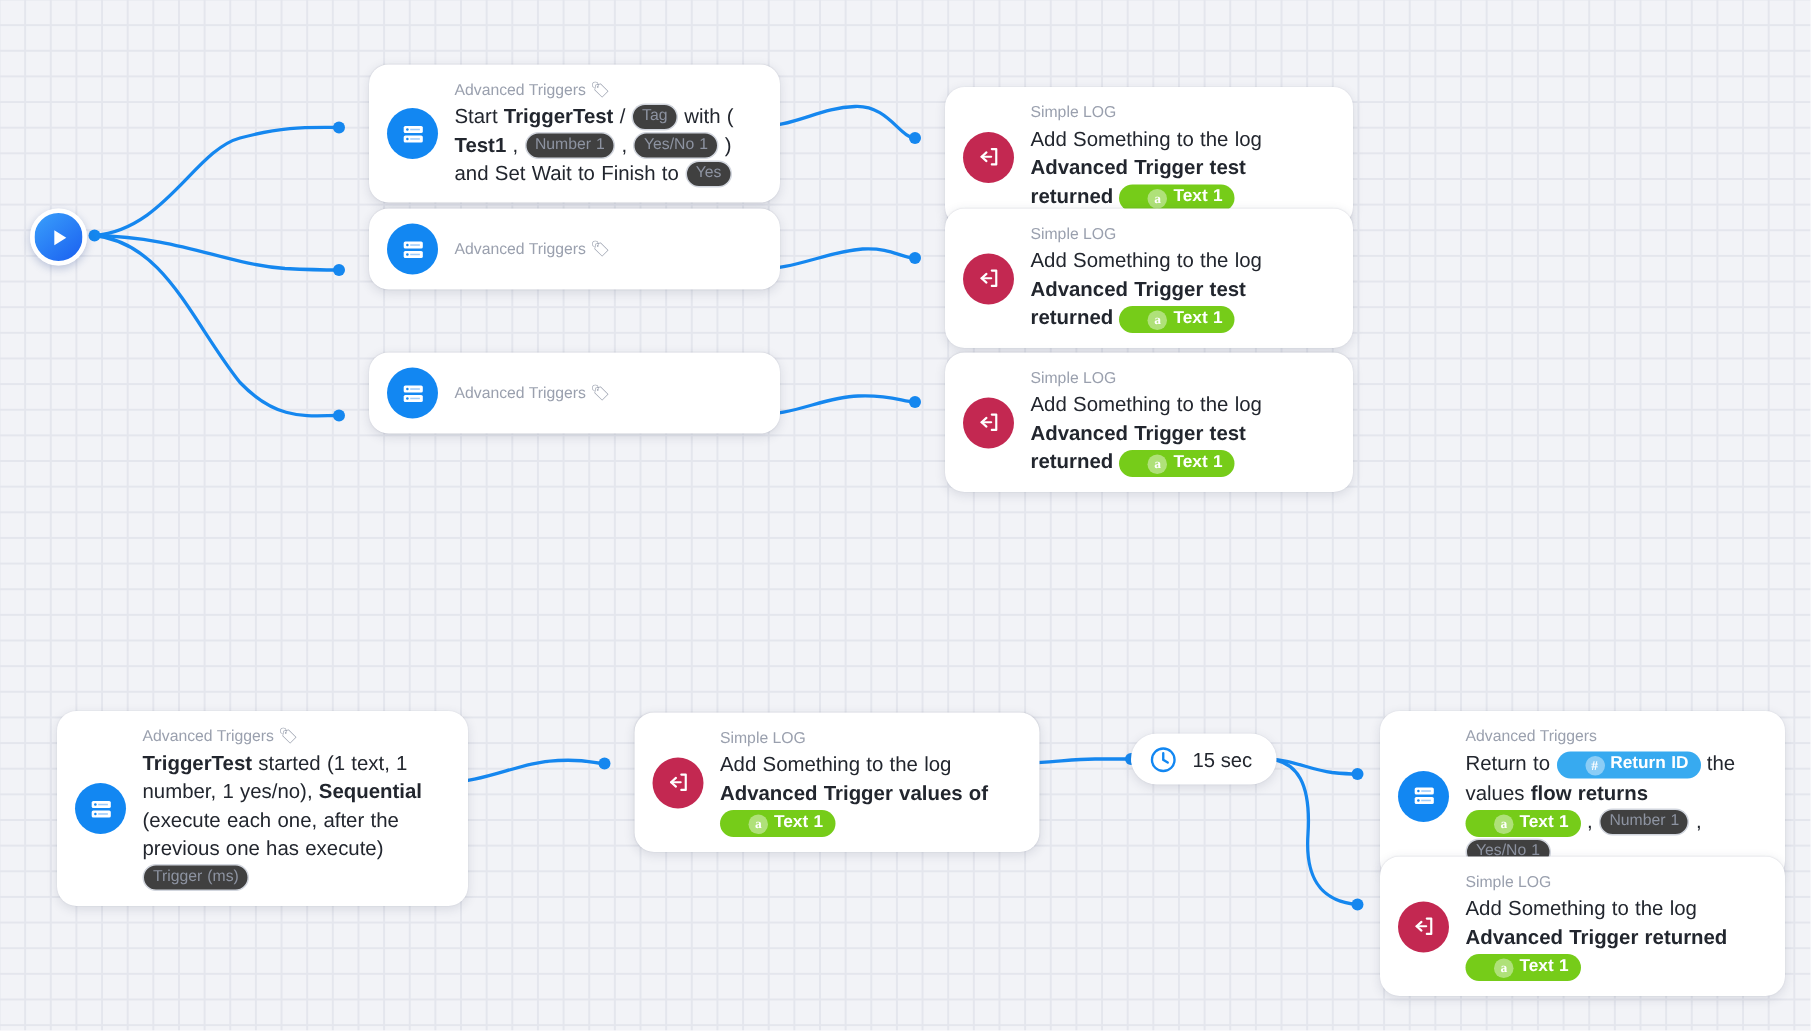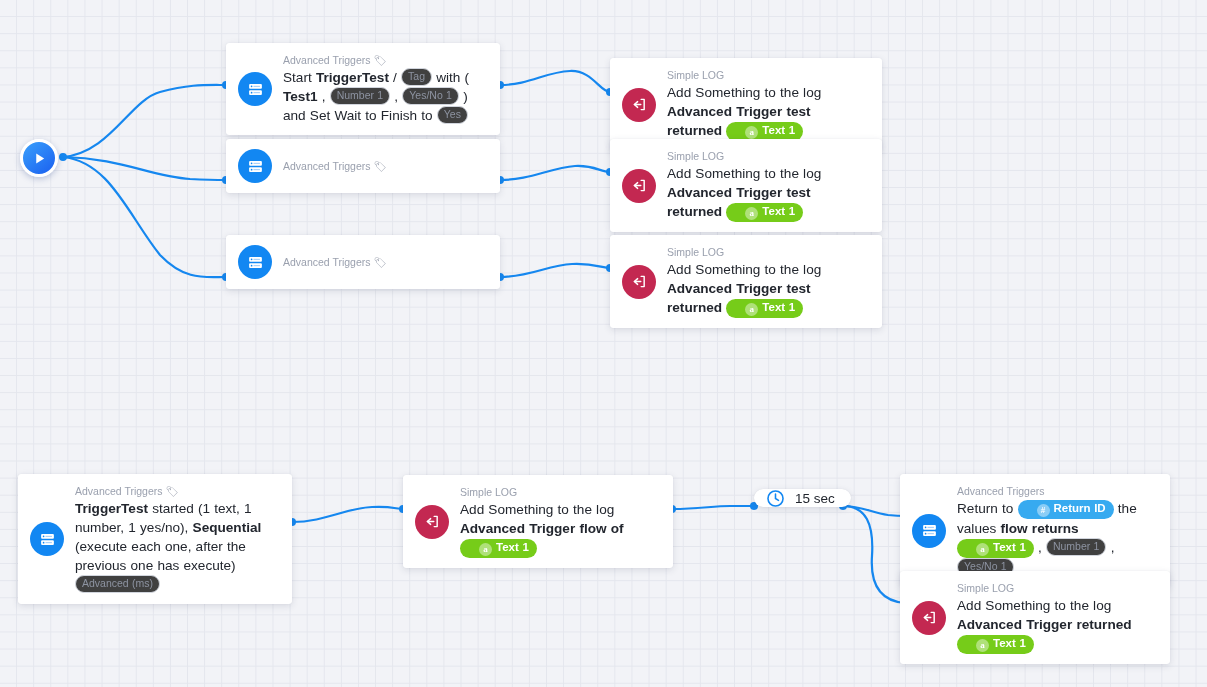--- a/index.html
+++ b/index.html
@@ -18,25 +18,26 @@
       linear-gradient(to bottom, #e4e6ed 1px, transparent 1px);
     background-size: 17.1px 17.1px;
     background-position: -1px -1px;
   }
   #edges { position: absolute; left: 0; top: 0; width: 1207px; height: 687px; pointer-events: none; }
 
   
   .node {
     position: absolute;
     background: #ffffff;
-    border-radius: 3px;
+    border-radius: 13px;
     box-shadow: 0 2px 7px rgba(40,50,80,0.13), 0 0 1px rgba(40,50,80,0.12);
     display: flex;
     align-items: center;
     padding: 10px 14px 10px 12px;
+    margin-left: 20px;
   }
   .node-icon {
     flex: 0 0 auto;
     width: 34px; height: 34px;
     border-radius: 50%;
     display: flex; align-items: center; justify-content: center;
     margin-right: 11px;
   }
   .node-icon.blue { background: #1287f2; }
   .node-icon.crimson { background: #c32851; }
@@ -104,21 +105,21 @@
     width: 38px; height: 38px;
     border-radius: 50%;
     background: linear-gradient(140deg, #3aa0fb 0%, #1a5ff0 100%);
     border: 3px solid #ffffff;
     box-shadow: 0 2px 6px rgba(40,70,140,0.28);
     display: flex; align-items: center; justify-content: center;
   }
   
   .delay-pill {
     position: absolute;
-    height: 18px;
+    height: 34px;
     background: #ffffff;
     border-radius: 18px;
     box-shadow: 0 2px 7px rgba(40,50,80,0.13), 0 0 1px rgba(40,50,80,0.12);
     display: flex; align-items: center;
     padding: 0 16px 0 11px;
   }
   .delay-label { font-size: 13.5px; color: #22262e; margin-left: 9px; }
 </style>
 </head>
 <body>
@@ -268,35 +269,35 @@
         <rect x="2.5" y="3.5" width="15" height="5.6" rx="1.3" fill="#ffffff"></rect>
         <rect x="2.5" y="10.9" width="15" height="5.6" rx="1.3" fill="#ffffff"></rect>
         <circle cx="5.4" cy="6.3" r="1" fill="#1287f2"></circle>
           <circle cx="5.4" cy="13.7" r="1" fill="#1287f2"></circle>
         <rect x="7.6" y="5.7" width="7.6" height="1.2" fill="#9ecbfa"></rect>
         <rect x="7.6" y="13.1" width="7.6" height="1.2" fill="#9ecbfa"></rect>
       </svg>
     </div>
     <div class="node-body">
       <div class="node-cat"><span>Advanced Triggers</span> <span class="tag-emoji">🏷</span></div>
-      <div class="node-text"><b>TriggerTest</b><span> started (1 text, 1 number, 1 yes/no), </span><b>Sequential</b><span> (execute each one, after the previous one has execute) </span><span class="chip-out">Advanced (ms)</span></div>
+      <div class="node-text"><b>TriggerTest</b><span> started (1 text, 1 number, 1 yes/no), </span><b>Sequential</b><span> (execute each one, after the previous one has execute) </span><span class="chip-out">Trigger (ms)</span></div>
     </div>
   </div>
 
   <div class="node" style="left:403px; top:475px; width:270px;">
     <div class="node-icon crimson">
       <svg width="17" height="17" viewBox="0 0 20 20" fill="none" stroke="#ffffff" stroke-width="1.7" stroke-linecap="round" stroke-linejoin="round">
         <path d="M12 4 H15.5 V16 H12"></path>
         <path d="M4 10 H11.5"></path>
         <path d="M7.8 6.6 L4 10 L7.8 13.4"></path>
       </svg>
     </div>
     <div class="node-body">
       <div class="node-cat">Simple LOG</div>
-      <div class="node-text"><span>Add Something to the log </span><b>Advanced Trigger</b><b> flow of </b><span class="chip-fill green"><span class="chip-badge">a</span><span>Text 1</span></span></div>
+      <div class="node-text"><span>Add Something to the log </span><b>Advanced Trigger</b><b> values of </b><span class="chip-fill green"><span class="chip-badge">a</span><span>Text 1</span></span></div>
     </div>
   </div>
 
   <div class="delay-pill" style="left:754px; top:489px;">
     <svg width="21" height="21" viewBox="0 0 24 24" fill="none" stroke="#1287f2" stroke-width="1.8">
       <circle cx="12" cy="12" r="8.6"></circle>
       <path d="M12 7 V12 L15.4 14.1" stroke-linecap="round"></path>
     </svg>
     <span class="delay-label">15 sec</span>
   </div>

